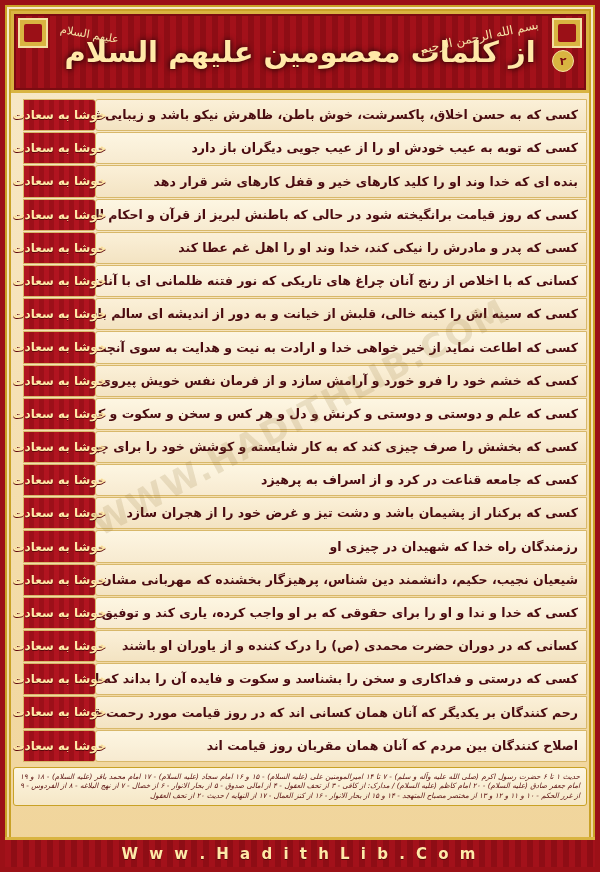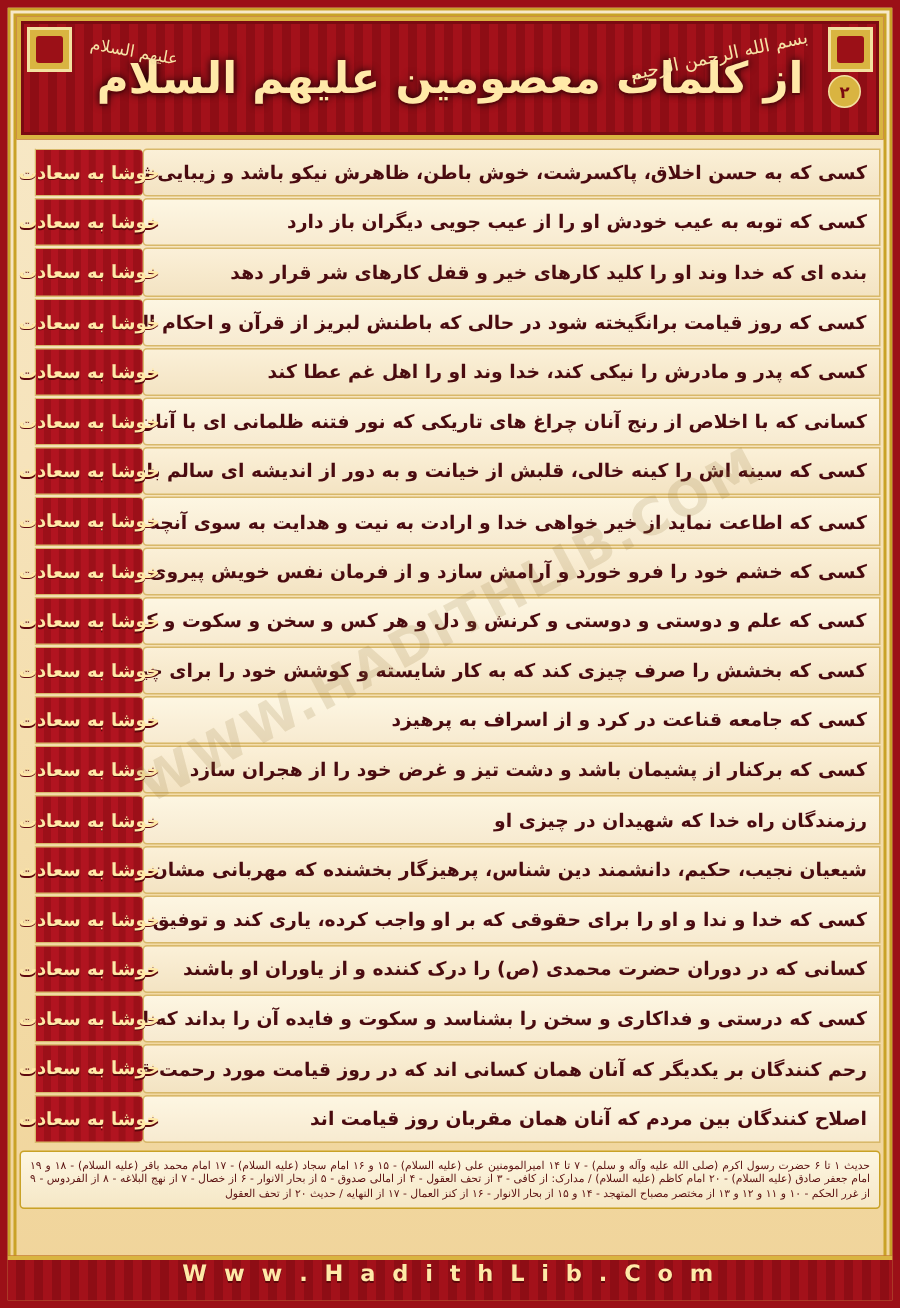--- a/index.html
+++ b/index.html
@@ -140,31 +140,32 @@
   .source {
     margin:5px 8px 0 8px;
     padding:4px 6px;
     background:linear-gradient(180deg,#fdf6e2,#f5e7c6);
     border:1px solid #c9a227;
     border-radius:3px;
     font-size:7.2px;
     line-height:1.35;
     color:#5a1010;
     text-align:justify;
+    font-style:italic;
   }
   
   .footer {
     position:absolute;
     left:0; right:0; bottom:0;
     height:30px;
     background:
       repeating-linear-gradient(90deg,#a3111a 0px,#a3111a 6px,#8e0d15 6px,#8e0d15 12px),
       #9b1017;
     border-top:3px solid #d9b441;
-    display:flex; align-items:flex-start; justify-content:center;
+    display:flex; align-items:center; justify-content:center;
   }
   .footer-text {
     color:#ffe9a8;
     font-size:15px;
     letter-spacing:3px;
     font-weight:bold;
     direction:ltr;
     text-shadow:0 1px 0 #5d070c;
   }
 </style>

